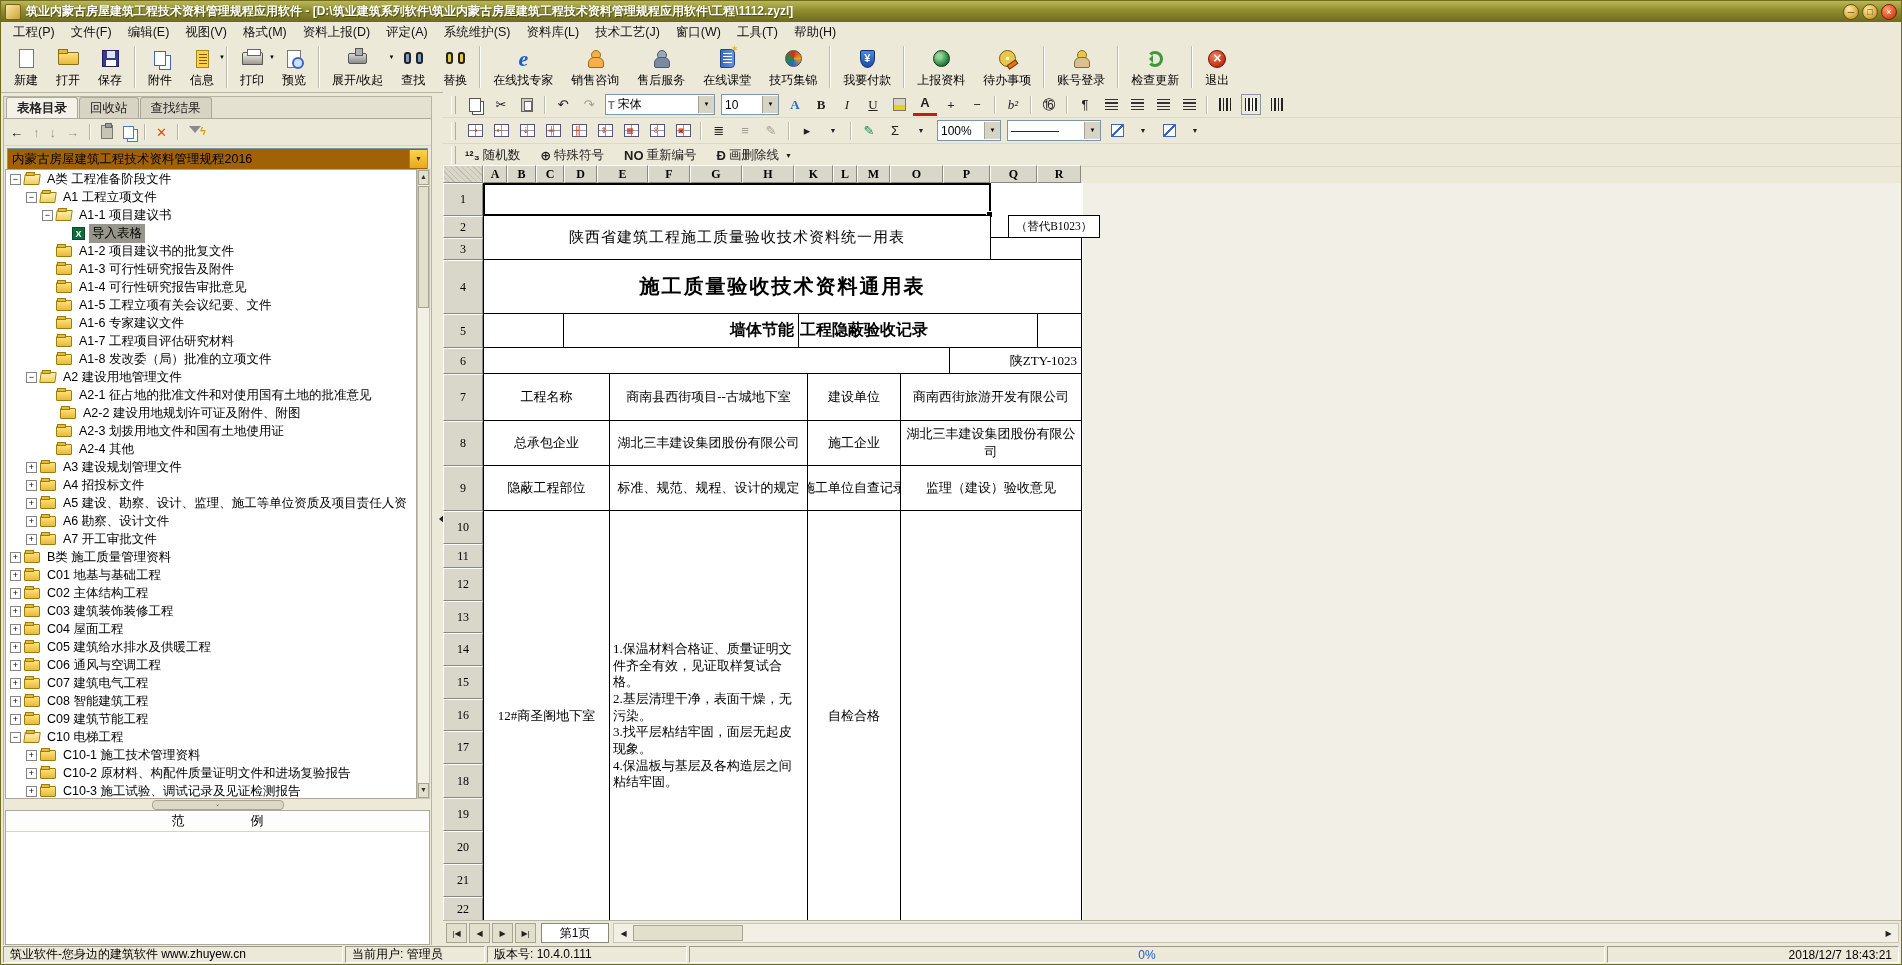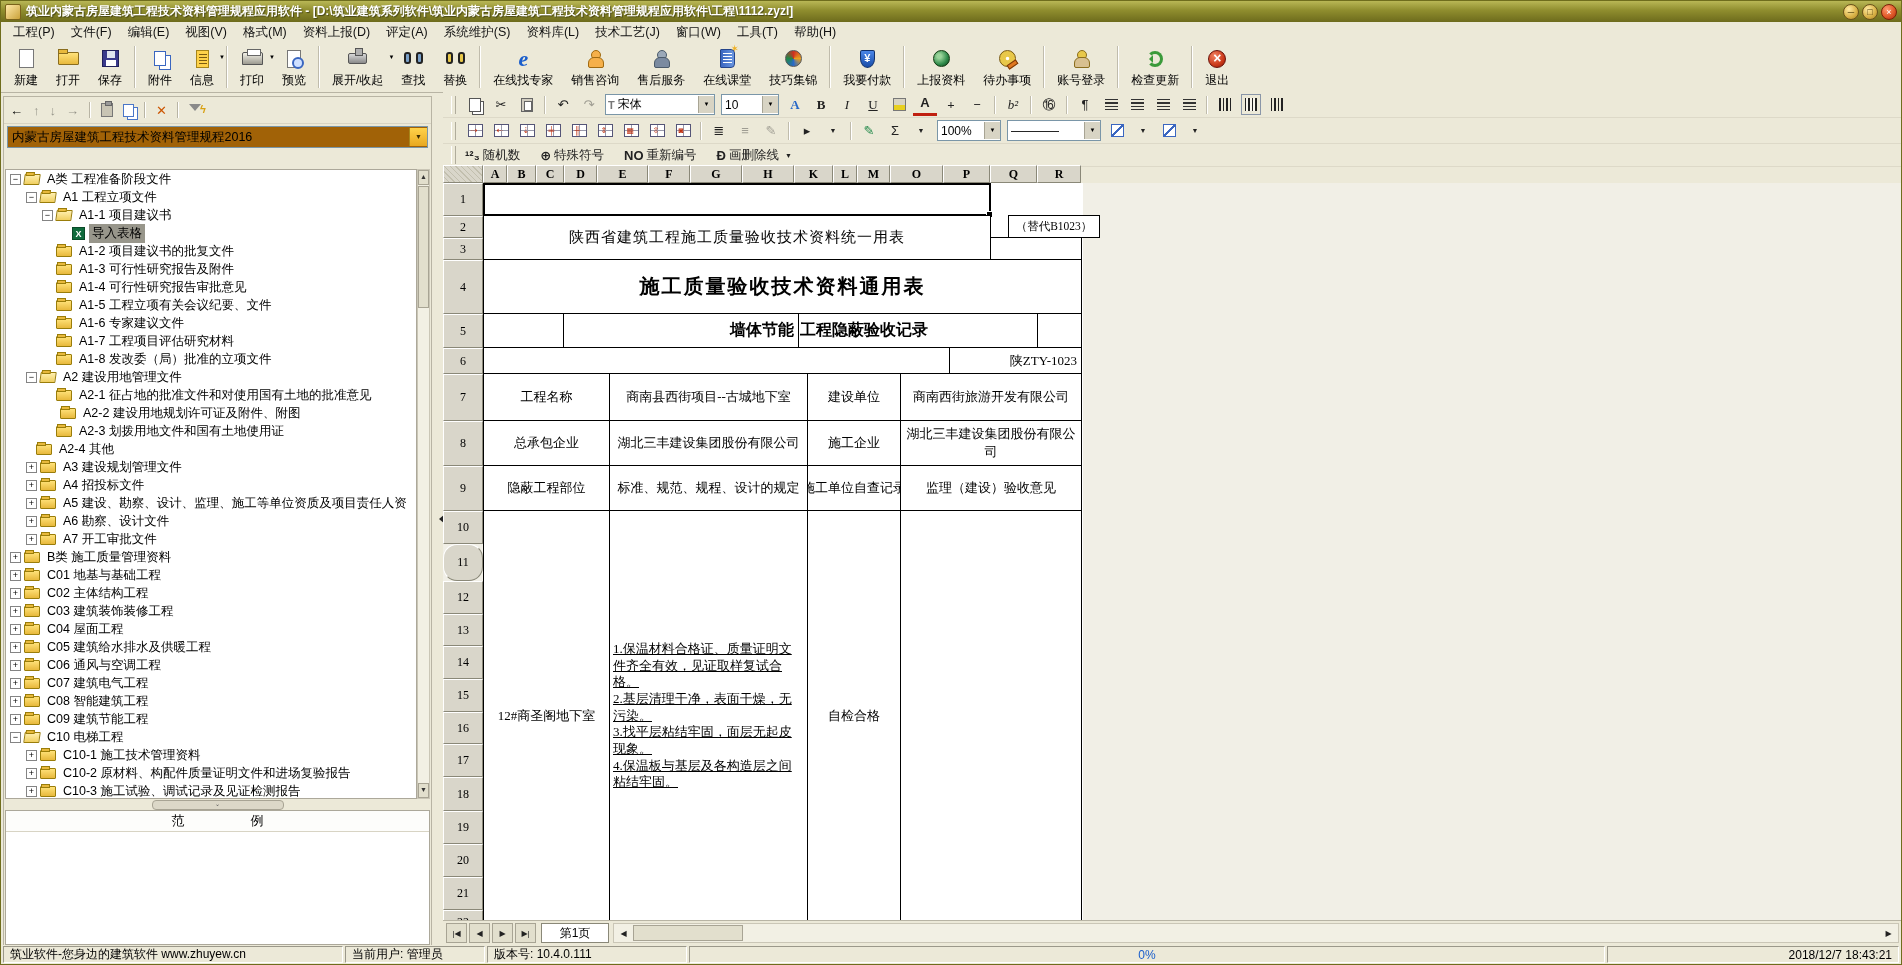--- a/index.html
+++ b/index.html
@@ -189,21 +189,21 @@
     font-family:"Liberation Serif","DejaVu Serif",serif;}
   .cell.sel{border:2px solid #000;}
   .sel-handle{position:absolute;right:-4px;bottom:-4px;width:5px;height:5px;background:#000;border:1px solid #fff;}
   .t-form{font-size:15px;letter-spacing:1px;}
   .t-main{font-size:20px;font-weight:bold;letter-spacing:2px;}
   .t-sub{font-size:16px;font-weight:bold;}
   .right-al{justify-content:flex-end;padding-right:4px;}
   .left-al{justify-content:flex-start;padding-left:2px;}
   .small-t{font-size:11.5px;}
   .nowrap-clip{white-space:nowrap;overflow:hidden;}
-  .pre{white-space:pre-line;text-align:left;line-height:1.28;padding:16px 3px;text-decoration:underline;}
+  .pre{white-space:pre-line;text-align:left;line-height:1.28;padding:16px 3px;}
 
   
   #tabbar{position:absolute;left:0;right:0;bottom:0;height:24px;background:#ece9d8;border-top:1px solid #b8b4a4;
     display:flex;align-items:center;padding-left:3px;gap:2px;}
   .nav-btn{width:19px;height:18px;background:#e2dfcd;border:1px solid #a8a494;font-size:8px;
     display:flex;align-items:center;justify-content:center;color:#222;}
   #page-tab{height:18px;min-width:50px;background:#fff;border:1px solid #8a8878;font-size:12px;
     display:flex;align-items:center;justify-content:center;padding:0 8px;margin-left:3px;}
   #hscroll{flex:1;height:18px;margin:0 2px;background:#f2f0e4;border:1px solid #cac6b6;display:flex;align-items:center;}
   #hthumb{width:110px;height:16px;background:#e2dfcd;border:1px solid #a8a494;box-sizing:border-box;}
@@ -382,20 +382,25 @@
       <div class="tb-sep"></div>
       <div class="tb-btn">
         <div class="tb-ico">
           <div class="i exit-icon"></div>
         </div>
         <div class="tb-label">退出</div>
       </div>
     </div>
 
   <div id="left-panel">
+    <div id="left-tabs">
+        <div class="ltab active">表格目录</div>
+        <div class="ltab">回收站</div>
+        <div class="ltab">查找结果</div>
+      </div>
     <div id="left-toolbar">
         <div class="lt-ico i">←</div>
         <div class="lt-ico i dis">↑</div>
         <div class="lt-ico i dis">↓</div>
         <div class="lt-ico i dis">→</div>
         <div class="lt-sep"></div>
         <div class="lt-ico i clip"></div>
         <div class="lt-ico i pg2"></div>
         <div class="lt-sep"></div>
         <div class="lt-ico i x-red">✕</div>
@@ -475,21 +480,21 @@
         <div class="tree-row" style="padding-left: 40px;">
           <div class="expsp"></div>
           <div class="t-ico t-fold"></div>
           <span class="tree-label">A2-2 建设用地规划许可证及附件、附图</span>
         </div>
         <div class="tree-row" style="padding-left: 36px;">
           <div class="expsp"></div>
           <div class="t-ico t-fold"></div>
           <span class="tree-label">A2-3 划拨用地文件和国有土地使用证</span>
         </div>
-        <div class="tree-row" style="padding-left: 16px;">
+        <div class="tree-row" style="padding-left: 36px;">
           <div class="expsp"></div>
           <div class="t-ico t-fold"></div>
           <span class="tree-label">A2-4 其他</span>
         </div>
         <div class="tree-row" style="padding-left: 20px;">
           <div class="expbox">+</div>
           <div class="t-ico t-fold"></div>
           <span class="tree-label">A3 建设规划管理文件</span>
         </div>
         <div class="tree-row" style="padding-left: 20px;">
@@ -784,21 +789,21 @@
           <div class="rh-cell" style="height: 33px;">1</div>
           <div class="rh-cell" style="height: 22px;">2</div>
           <div class="rh-cell" style="height: 22px;">3</div>
           <div class="rh-cell" style="height: 54px;">4</div>
           <div class="rh-cell" style="height: 34px;">5</div>
           <div class="rh-cell" style="height: 26px;">6</div>
           <div class="rh-cell" style="height: 47px;">7</div>
           <div class="rh-cell" style="height: 45px;">8</div>
           <div class="rh-cell" style="height: 45px;">9</div>
           <div class="rh-cell" style="height: 33px;">10</div>
-          <div class="rh-cell" style="height: 37px; border-radius: 14px;">11</div>
+          <div class="rh-cell" style="height: 24px;">11</div>
           <div class="rh-cell" style="height: 33px;">12</div>
           <div class="rh-cell" style="height: 32px;">13</div>
           <div class="rh-cell" style="height: 33px;">14</div>
           <div class="rh-cell" style="height: 33px;">15</div>
           <div class="rh-cell" style="height: 32px;">16</div>
           <div class="rh-cell" style="height: 33px;">17</div>
           <div class="rh-cell" style="height: 34px;">18</div>
           <div class="rh-cell" style="height: 33px;">19</div>
           <div class="rh-cell" style="height: 33px;">20</div>
           <div class="rh-cell" style="height: 33px;">21</div>

